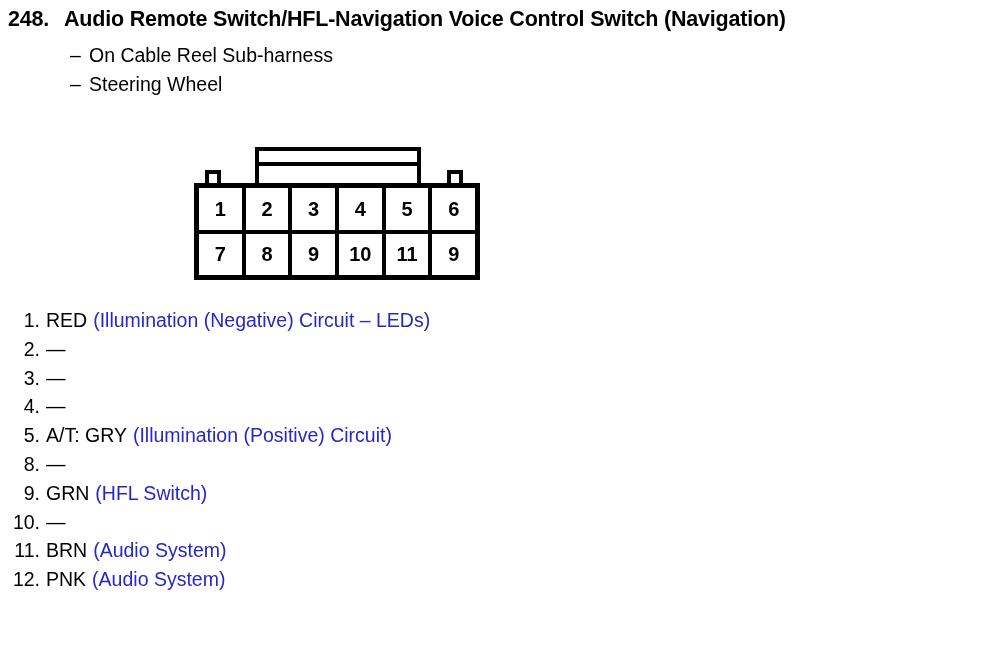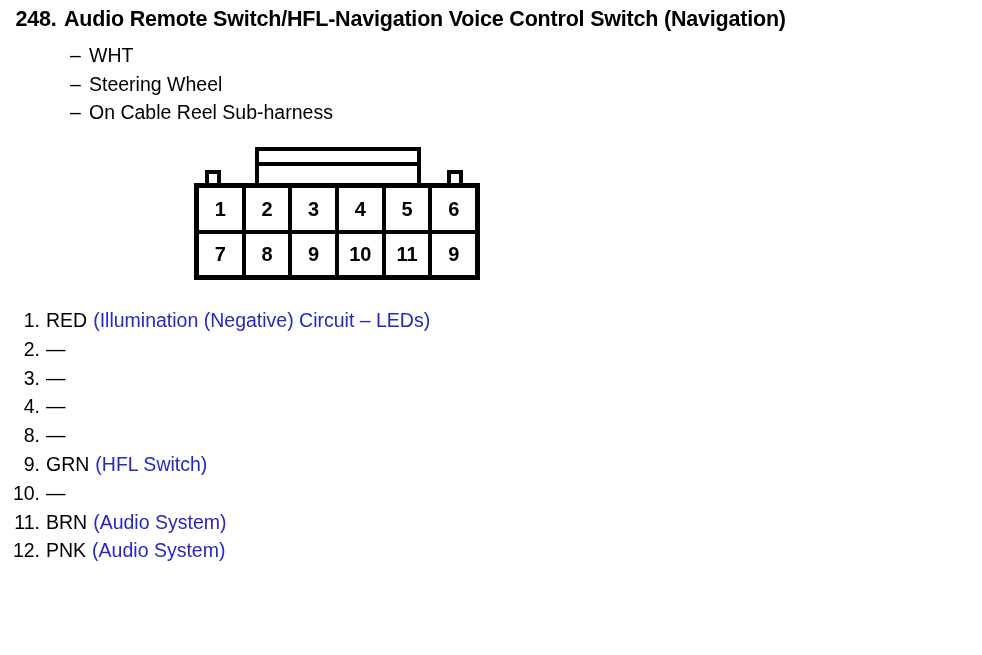--- a/index.html
+++ b/index.html
@@ -29,21 +29,20 @@
     left: 8px;
     top: 7px;
     white-space: nowrap;
     font-size: 21.5px;
     font-weight: bold;
     letter-spacing: -0.2px;
   }
   #title-number {
     display: inline-block;
     min-width: 56px;
-    text-align: center;
   }
   #title-text {
     display: inline-block;
   }
 
   #subtitle-list {
     position: absolute;
     left: 70px;
     top: 41px;
     list-style: none;
@@ -175,23 +174,22 @@
 </head>
 <body>
 
 <div id="header-block">
 
   <div id="title-row">
     <span id="title-number">248.</span><span id="title-text">Audio Remote Switch/HFL-Navigation Voice Control Switch (Navigation)</span>
   </div>
 
   <ul id="subtitle-list">
-    <li><span class="dash-mark">–</span><span>WHT</span></li>
+    <li><span class="dash-mark">–</span><span>On Cable Reel Sub-harness</span></li>
     <li><span class="dash-mark">–</span><span>Steering Wheel</span></li>
-    <li><span class="dash-mark">–</span><span>On Cable Reel Sub-harness</span></li>
   </ul>
 
 </div>
 
 <div id="connector-diagram">
 
   <div id="connector-tab">
     <div id="connector-tab-line"></div>
   </div>
 
@@ -219,18 +217,19 @@
     </div>
 
   </div>
 </div>
 
 <ul id="pin-list">
   <li><span class="pin-index">1.</span><span class="pin-wire">RED</span><span class="pin-circuit">(Illumination (Negative) Circuit – LEDs)</span></li>
   <li><span class="pin-index">2.</span><span class="pin-wire">—</span><span class="pin-circuit"></span></li>
   <li><span class="pin-index">3.</span><span class="pin-wire">—</span><span class="pin-circuit"></span></li>
   <li><span class="pin-index">4.</span><span class="pin-wire">—</span><span class="pin-circuit"></span></li>
+  <li><span class="pin-index">5.</span><span class="pin-wire">A/T: GRY</span><span class="pin-circuit">(Illumination (Positive) Circuit)</span></li>
   <li><span class="pin-index">8.</span><span class="pin-wire">—</span><span class="pin-circuit"></span></li>
   <li><span class="pin-index">9.</span><span class="pin-wire">GRN</span><span class="pin-circuit">(HFL Switch)</span></li>
   <li><span class="pin-index">10.</span><span class="pin-wire">—</span><span class="pin-circuit"></span></li>
   <li><span class="pin-index">11.</span><span class="pin-wire">BRN</span><span class="pin-circuit">(Audio System)</span></li>
   <li><span class="pin-index">12.</span><span class="pin-wire">PNK</span><span class="pin-circuit">(Audio System)</span></li>
 </ul>
 
 </body></html>

